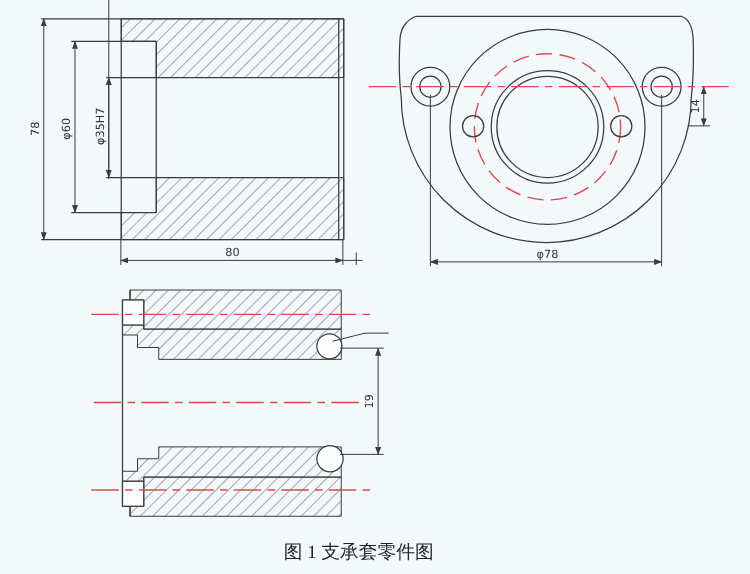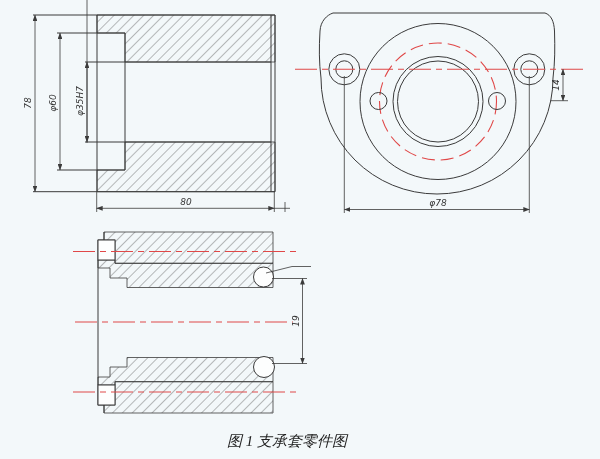--- a/index.html
+++ b/index.html
@@ -2,21 +2,21 @@
 <html style="--line: #3b3b3b; --red: #e04848; --bg: #f3f8fa;"><head>
 <meta charset="utf-8">
 <style>
   html,body{margin:0;padding:0;}
   body{
     width:600px;height:459px;
     background:var(--bg,#f3f8fa);
     font-family:"DejaVu Sans", sans-serif;
     overflow:hidden;
   }
-  .page{width:600px;height:459px;position:relative;font-style:italic;}
+  .page{width:600px;height:459px;position:relative;}
   svg{display:block;}
   
   .ln{stroke:var(--line,#3b3b3b);stroke-width:1;fill:none;}
   .thin{stroke:var(--line,#3b3b3b);stroke-width:0.8;fill:none;}
   .hatchfill{fill:url(#hatch);stroke:var(--line,#3b3b3b);stroke-width:0.8;}
   .whitefill{fill:#fdfefe;stroke:var(--line,#3b3b3b);stroke-width:1;}
   .redcl{stroke:var(--red,#e04848);stroke-width:1.1;fill:none;stroke-dasharray:22 5 6 5;}
   .redcirc{stroke:var(--red,#e04848);stroke-width:1.1;fill:none;stroke-dasharray:13 6;}
   .dimtxt{font-family:"DejaVu Sans", sans-serif;font-size:9px;fill:#333;}
   .cap{font-family:"Liberation Serif", serif;font-size:15px;fill:#222;}

